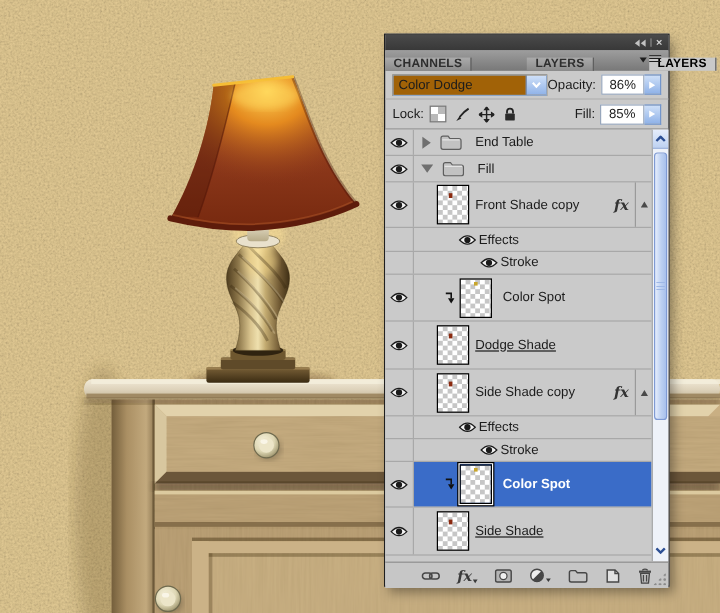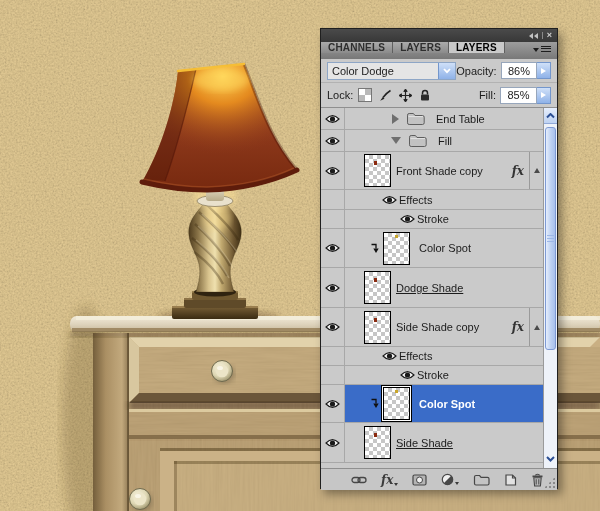--- a/index.html
+++ b/index.html
@@ -16,31 +16,31 @@
     box-shadow:4px 5px 9px rgba(0,0,0,.38);
     font-size:11px;color:#1c1c1c;
   }
   
   .titlebar{height:13px;background:linear-gradient(#4a4a4a,#383838);display:flex;align-items:center;justify-content:flex-end;padding-right:5px;gap:4px;}
   .collapse-tris{display:flex;gap:1px;align-items:center;}
   .collapse-tris i{width:0;height:0;border-top:3px solid transparent;border-bottom:3px solid transparent;border-right:4px solid #c2c2c2;display:block;}
   .tb-div{width:1px;height:7px;background:#8a8a8a;}
   .tb-close{color:#d2d2d2;font-size:9px;font-weight:bold;line-height:9px;}
   
-  .tabstrip{height:17px;background:linear-gradient(#9d9d9d,#787878);display:flex;align-items:flex-start;position:relative;}
+  .tabstrip{height:17px;background:linear-gradient(#9d9d9d,#787878);display:flex;align-items:flex-end;position:relative;gap:46px;}
   .tab{display:flex;align-items:center;padding:0 7px;font-size:10px;font-weight:bold;color:#2e2e2e;
        background:linear-gradient(#ababab,#8b8b8b);border-right:1px solid #5f5f5f;letter-spacing:.2px;}
   .tab.active{background:#c9c9c9;color:#000;}
   .panel-menu{position:absolute;right:6px;top:4px;display:flex;align-items:center;gap:2px;}
   .pm-tri{width:0;height:0;border-left:3px solid transparent;border-right:3px solid transparent;border-top:4px solid #1d1d1d;}
   .pm-lines{width:10px;height:7px;background:repeating-linear-gradient(#1d1d1d 0 1px,transparent 1px 2.4px);}
   
   .ctl-row{height:24px;display:flex;align-items:center;padding:0 6px;border-bottom:1px solid #b2b2b2;box-sizing:border-box;}
   .ctl-row.lockrow{border-bottom:1px solid #8f8f8f;height:25px;}
-  .selectbox{width:131px;height:18px;background:#e5e5e5;border:1px solid #8ea6c6;display:flex;align-items:center;box-sizing:border-box;}
+  .selectbox{width:131px;height:18px;background:#a16207;border:1px solid #8ea6c6;display:flex;align-items:center;box-sizing:border-box;}
   .selectbox .val{flex:1;padding-left:4px;white-space:nowrap;}
   .dd-btn{width:16px;height:100%;background:linear-gradient(#cfe0f8,#8fb2e8);border-left:1px solid #7396cc;display:flex;align-items:center;justify-content:center;}
   .lbl-right{margin-left:auto;margin-right:4px;color:#1c1c1c;}
   .valbox{width:37px;height:17px;background:#fff;border:1px solid #97a6bb;display:flex;align-items:center;justify-content:center;box-sizing:border-box;}
   .spin-btn{width:14px;height:17px;background:linear-gradient(#cfe0f8,#8fb2e8);border:1px solid #7396cc;border-left:none;display:flex;align-items:center;justify-content:center;box-sizing:border-box;}
   .spin-btn i{width:0;height:0;border-top:3.5px solid transparent;border-bottom:3.5px solid transparent;border-left:5px solid #fff;display:block;}
   .lock-icons{display:flex;align-items:center;gap:7px;margin-left:5px;}
   .lk-checker{width:12px;height:12px;border:1px solid #777;
     background:conic-gradient(#b9b9b9 25%,#fff 0 50%,#b9b9b9 0 75%,#fff 0);background-size:12px 12px;}
   
@@ -74,21 +74,21 @@
   .sc-ridges{width:7px;height:7px;background:repeating-linear-gradient(#9db7e6 0 1px,transparent 1px 3px);}
   .sc-down{position:absolute;left:0;right:0;bottom:2px;height:15px;display:flex;align-items:center;justify-content:center;}
   
   .footer{height:21px;border-top:1px solid #8f8f8f;background:#c6c6c6;display:flex;align-items:center;padding-left:30px;gap:14px;position:relative;}
   .ficon{display:flex;align-items:center;}
   .f-fx{font-family:"DejaVu Serif",serif;font-style:italic;font-weight:bold;font-size:12px;color:#3a3a3a;display:flex;align-items:flex-end;gap:1px;}
   .mini-tri{width:0;height:0;border-left:2.5px solid transparent;border-right:2.5px solid transparent;border-top:3px solid #3a3a3a;margin-bottom:1px;}
   .grip{position:absolute;right:2px;bottom:2px;width:11px;height:11px;
     background:radial-gradient(circle,#8a8a8a 1px,transparent 1.2px);background-size:4px 4px;
     clip-path:polygon(100% 0,100% 100%,0 100%);}
-  .h22{height:22px;gap:40px;} .h38{height:38px;} .h20{height:20px;} .h19{height:19px;} .h39{height:39px;} .h40{height:40px;}
+  .h22{height:22px;} .h38{height:38px;} .h20{height:20px;} .h19{height:19px;} .h39{height:39px;} .h40{height:40px;}
   .ml4{margin-left:4px;} .ml6{margin-left:2px;} .ml8{margin-left:5px;} .ml9{margin-left:9px;} .ml11{margin-left:11px;}
   .ml19{margin-left:19px;} .ml25{margin-left:25px;} .ml37{margin-left:37px;} .ml55{margin-left:55px;}
 </style>
 </head>
 <body>
 
 <svg class="scene" width="600" height="511" viewBox="0 0 600 511">
   <defs>
     <filter id="wallN" x="0%" y="0%" width="100%" height="100%">
       <feTurbulence type="fractalNoise" baseFrequency="0.55" numOctaves="2" seed="8"></feTurbulence>

